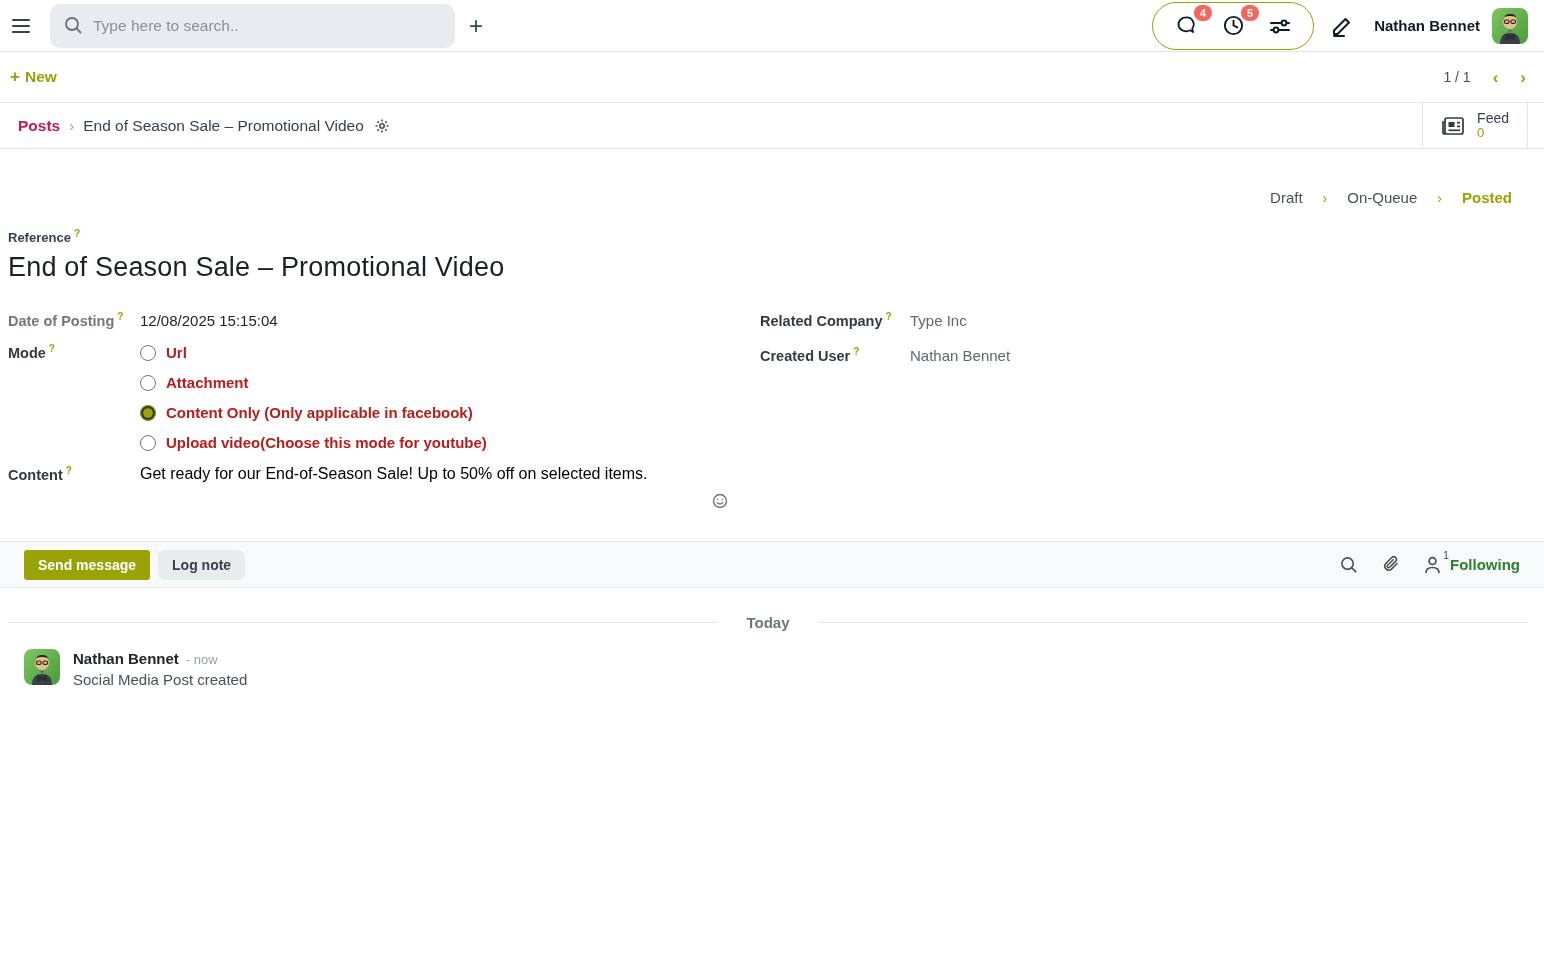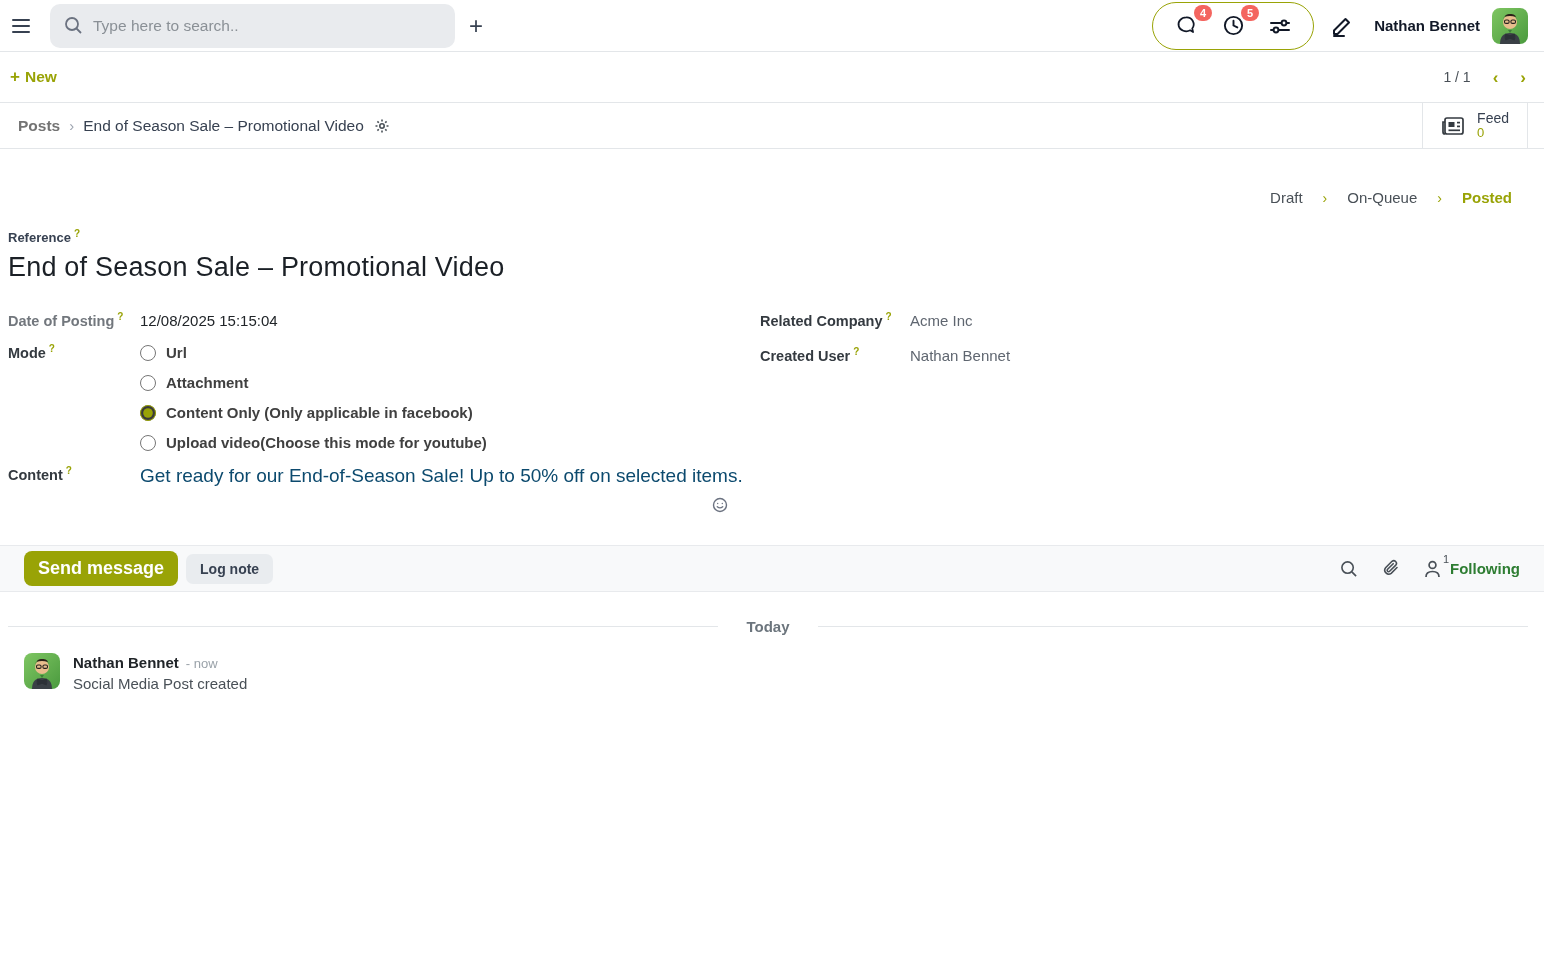--- a/index.html
+++ b/index.html
@@ -71,21 +71,21 @@
     color: #99a306; font-size: 17px; font-weight: 700;
     font-family: "Liberation Sans", sans-serif; line-height: 1;
   }
 
   
   .breadcrumb-bar {
     height: 47px; display: flex; align-items: center;
     border-top: 1px solid #e3e6e9; border-bottom: 1px solid #e3e6e9;
     padding-left: 18px; padding-right: 16px;
   }
-  .bc-root { color: #737373; font-size: 15.5px; font-weight: 600; cursor: pointer; }
+  .bc-root { color: #be185d; font-size: 15.5px; font-weight: 600; cursor: pointer; }
   .bc-sep { color: #9ca3af; margin: 0 9px; font-size: 15px; }
   .bc-current { color: #374151; font-size: 15.5px; }
   .bc-gear { margin-left: 10px; cursor: pointer; }
   .bc-spacer { flex: 1; }
   .feed-btn {
     height: 100%; display: flex; align-items: center; gap: 10px;
     border-left: 1px solid #e3e6e9; border-right: 1px solid #e3e6e9;
     padding: 0 18px; cursor: pointer;
   }
   .feed-texts { line-height: 1.15; }
@@ -119,39 +119,39 @@
   .flabel.muted { color: #72777d; font-weight: 600; }
   .flabel-r { width: 150px; flex: none; font-size: 14.5px; font-weight: 700; color: #343a40; }
   .fvalue { font-size: 15px; color: #212529; font-weight: 500; }
   .fvalue-muted { font-size: 15px; color: #5f6670; }
 
   .radio-group { display: flex; flex-direction: column; gap: 13px; padding-top: 1px; }
   .radio-option { display: flex; align-items: center; gap: 10px; cursor: pointer; }
   .radio-option input[type="radio"] {
     width: 16px; height: 16px; accent-color: #99a306; cursor: pointer; margin: 0;
   }
-  .radio-option .opt-label { font-size: 15px; font-weight: 700; color: #404040; }
+  .radio-option .opt-label { font-size: 15px; font-weight: 700; color: #b91c1c; }
 
   .content-cell { flex: 1; }
-  .content-text { font-size: 19px; color: #0c4a6e; }
+  .content-text { font-size: 16px; color: #000000; }
   .emoji-row { display: flex; justify-content: flex-end; margin-top: 10px; padding-right: 32px; }
   .emoji-btn { background: none; border: none; cursor: pointer; padding: 0; }
 
   .rrow { display: flex; margin-bottom: 17px; align-items: baseline; }
 
   
   .chatter-bar {
     margin-top: 18px; height: 47px;
     background: #f8f9fa;
     border-top: 1px solid #e8eaed; border-bottom: 1px solid #e8eaed;
     display: flex; align-items: center; padding: 0 24px;
   }
   .btn-send {
-    background: #99a306; color: #fff; border: none; border-radius: 8px;
-    padding: 7px 14px; font-size: 18px; font-weight: 700; cursor: pointer;
+    background: #99a306; color: #fff; border: none; border-radius: 3px;
+    padding: 7px 14px; font-size: 14px; font-weight: 700; cursor: pointer;
     font-family: "Liberation Sans", sans-serif;
   }
   .btn-lognote {
     background: #e9ecef; color: #374151; border: none; border-radius: 7px;
     padding: 7px 14px; font-size: 14px; font-weight: 600; cursor: pointer;
     margin-left: 8px; font-family: "Liberation Sans", sans-serif;
   }
   .chatter-spacer { flex: 1; }
   .chatter-icons { display: flex; align-items: center; gap: 24px; }
   .icon-btn { background: none; border: none; cursor: pointer; padding: 0; position: relative; }
@@ -363,21 +363,21 @@
           </div>
         </div>
       </div>
     </div>
 
     <div>
       <div class="rrow">
         <span class="flabel-r">
           <span>Related Company</span><sup class="help-sup">?</sup>
         </span>
-        <span class="fvalue-muted">Acme Inc</span>
+        <span class="fvalue-muted">Type Inc</span>
       </div>
       <div class="rrow">
         <span class="flabel-r">
           <span>Created User</span><sup class="help-sup">?</sup>
         </span>
         <span class="fvalue-muted">Nathan Bennet</span>
       </div>
     </div>
   </div>
 </div>

